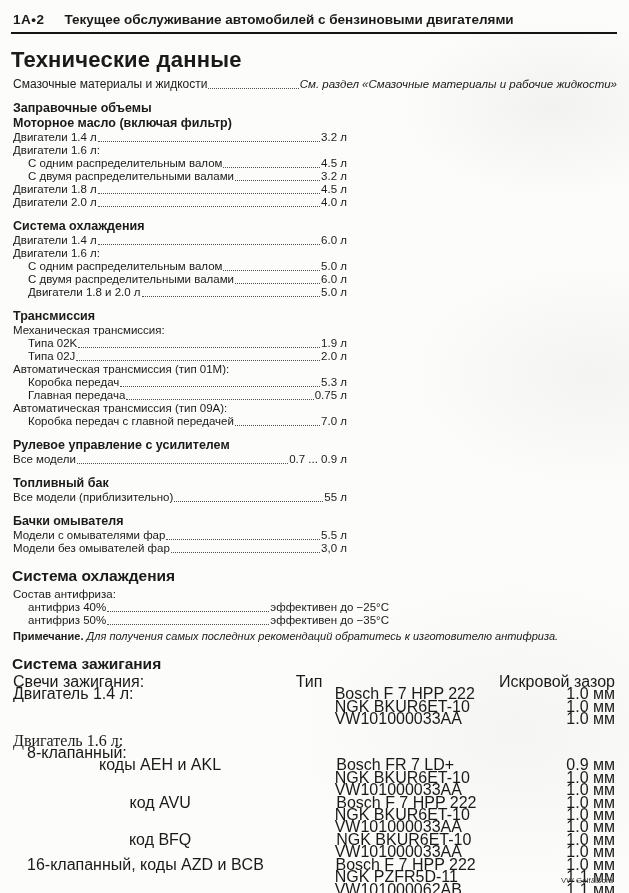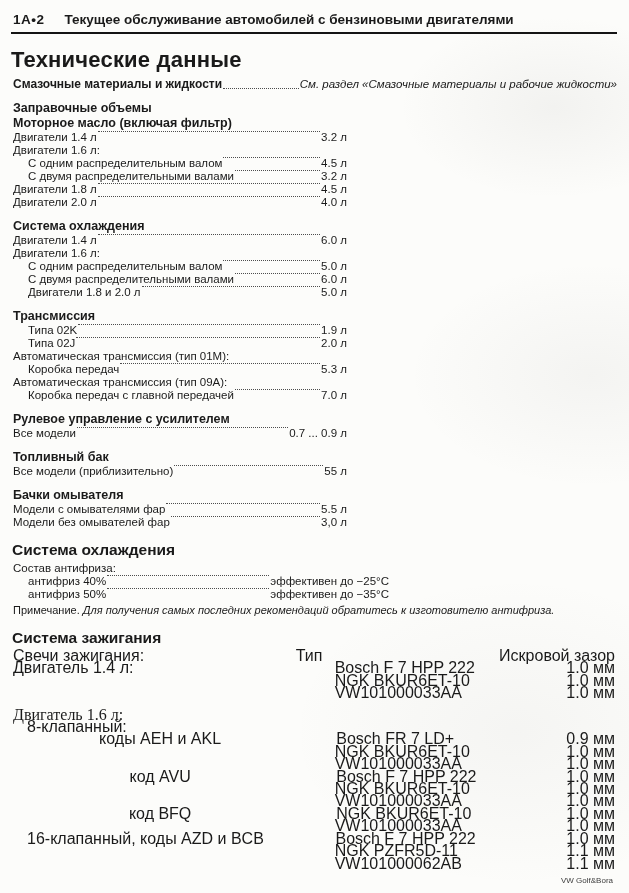--- a/index.html
+++ b/index.html
@@ -26,33 +26,33 @@
   .hdr .code{letter-spacing:.5px;}
   .rule{height:2px;background:#141414;margin:5px -2px 0 -2px;}
   
   h1{font-size:22px;font-weight:bold;margin:13px 0 5px -2px;letter-spacing:.2px;}
   h2{font-size:12.5px;font-weight:bold;margin:10px 0 1px 0;}
   h2.big{font-size:15.5px;margin:12px 0 3px -1px;}
   h3{font-size:12.5px;font-weight:bold;margin:0 0 1px 0;}
   
   .rows{width:334px;}
   .rows.wide{width:376px;}
-  .srow{display:flex;align-items:flex-start;font-size:11.5px;line-height:13px;}
+  .srow{display:flex;align-items:flex-end;font-size:11.5px;line-height:13px;}
   .srow.ind1{padding-left:15px;}
   .srow .lbl{white-space:nowrap;}
   .srow .dots{flex:1;border-bottom:1.6px dotted #4d4d4d;margin:0 1px 2.5px 1px;min-width:8px;}
   .srow .val{white-space:nowrap;}
   
   .lube{display:flex;align-items:flex-end;width:604px;font-size:11.5px;line-height:13px;margin-top:2px;}
-  .lube .lbl{font-weight:bold;font-size:12px;white-space:nowrap;}
+  .lube .lbl{font-weight:normal;font-size:12px;white-space:nowrap;}
   .lube .dots{flex:1;border-bottom:1.6px dotted #4d4d4d;margin:0 1px 2.5px 1px;}
   .lube .val{font-style:italic;white-space:nowrap;}
   
   .note{font-size:11px;line-height:13px;margin-top:3px;}
-  .note .nlabel{font-weight:normal;}
+  .note .nlabel{font-weight:bold;}
   .note .ntext{font-style:italic;}
   
   .irow{display:flex;font-size:16px;line-height:12.4px;gap:40px;}
   .irow .c1{width:305px;box-sizing:border-box;white-space:nowrap;}
   .irow.ind1 .c1{padding-left:14px;}
   .irow.ind2 .c1{padding-left:27px;text-align:center;}
   .irow .c2{width:220px;white-space:nowrap;margin-left:16px;}
   .irow .c3{flex:1;white-space:nowrap;}
   .irow.sp{margin-top:9px;font-family:Liberation Serif, serif;}
   .ihead{margin-bottom:0;}
@@ -143,38 +143,47 @@
           <span class="dots"></span>
           <span class="val">5.0 л</span>
         </div>
       </div>
   </section>
 
   <section>
     <h2>Трансмиссия</h2>
     <div class="rows">
 
+    <div class="srow noval">
+          <span class="lbl">Механическая трансмиссия:</span>
+
+        </div>
         <div class="srow ind1">
           <span class="lbl">Типа 02K</span>
           <span class="dots"></span>
           <span class="val">1.9 л</span>
         </div>
         <div class="srow ind1">
           <span class="lbl">Типа 02J</span>
           <span class="dots"></span>
           <span class="val">2.0 л</span>
         </div>
         <div class="srow noval">
           <span class="lbl">Автоматическая трансмиссия (тип 01M):</span>
 
         </div>
         <div class="srow ind1">
           <span class="lbl">Коробка передач</span>
           <span class="dots"></span>
           <span class="val">5.3 л</span>
+        </div>
+        <div class="srow ind1">
+          <span class="lbl">Главная передача</span>
+          <span class="dots"></span>
+          <span class="val">0.75 л</span>
         </div>
         <div class="srow noval">
           <span class="lbl">Автоматическая трансмиссия (тип 09A):</span>
 
         </div>
         <div class="srow ind1">
           <span class="lbl">Коробка передач с главной передачей</span>
           <span class="dots"></span>
           <span class="val">7.0 л</span>
         </div>

